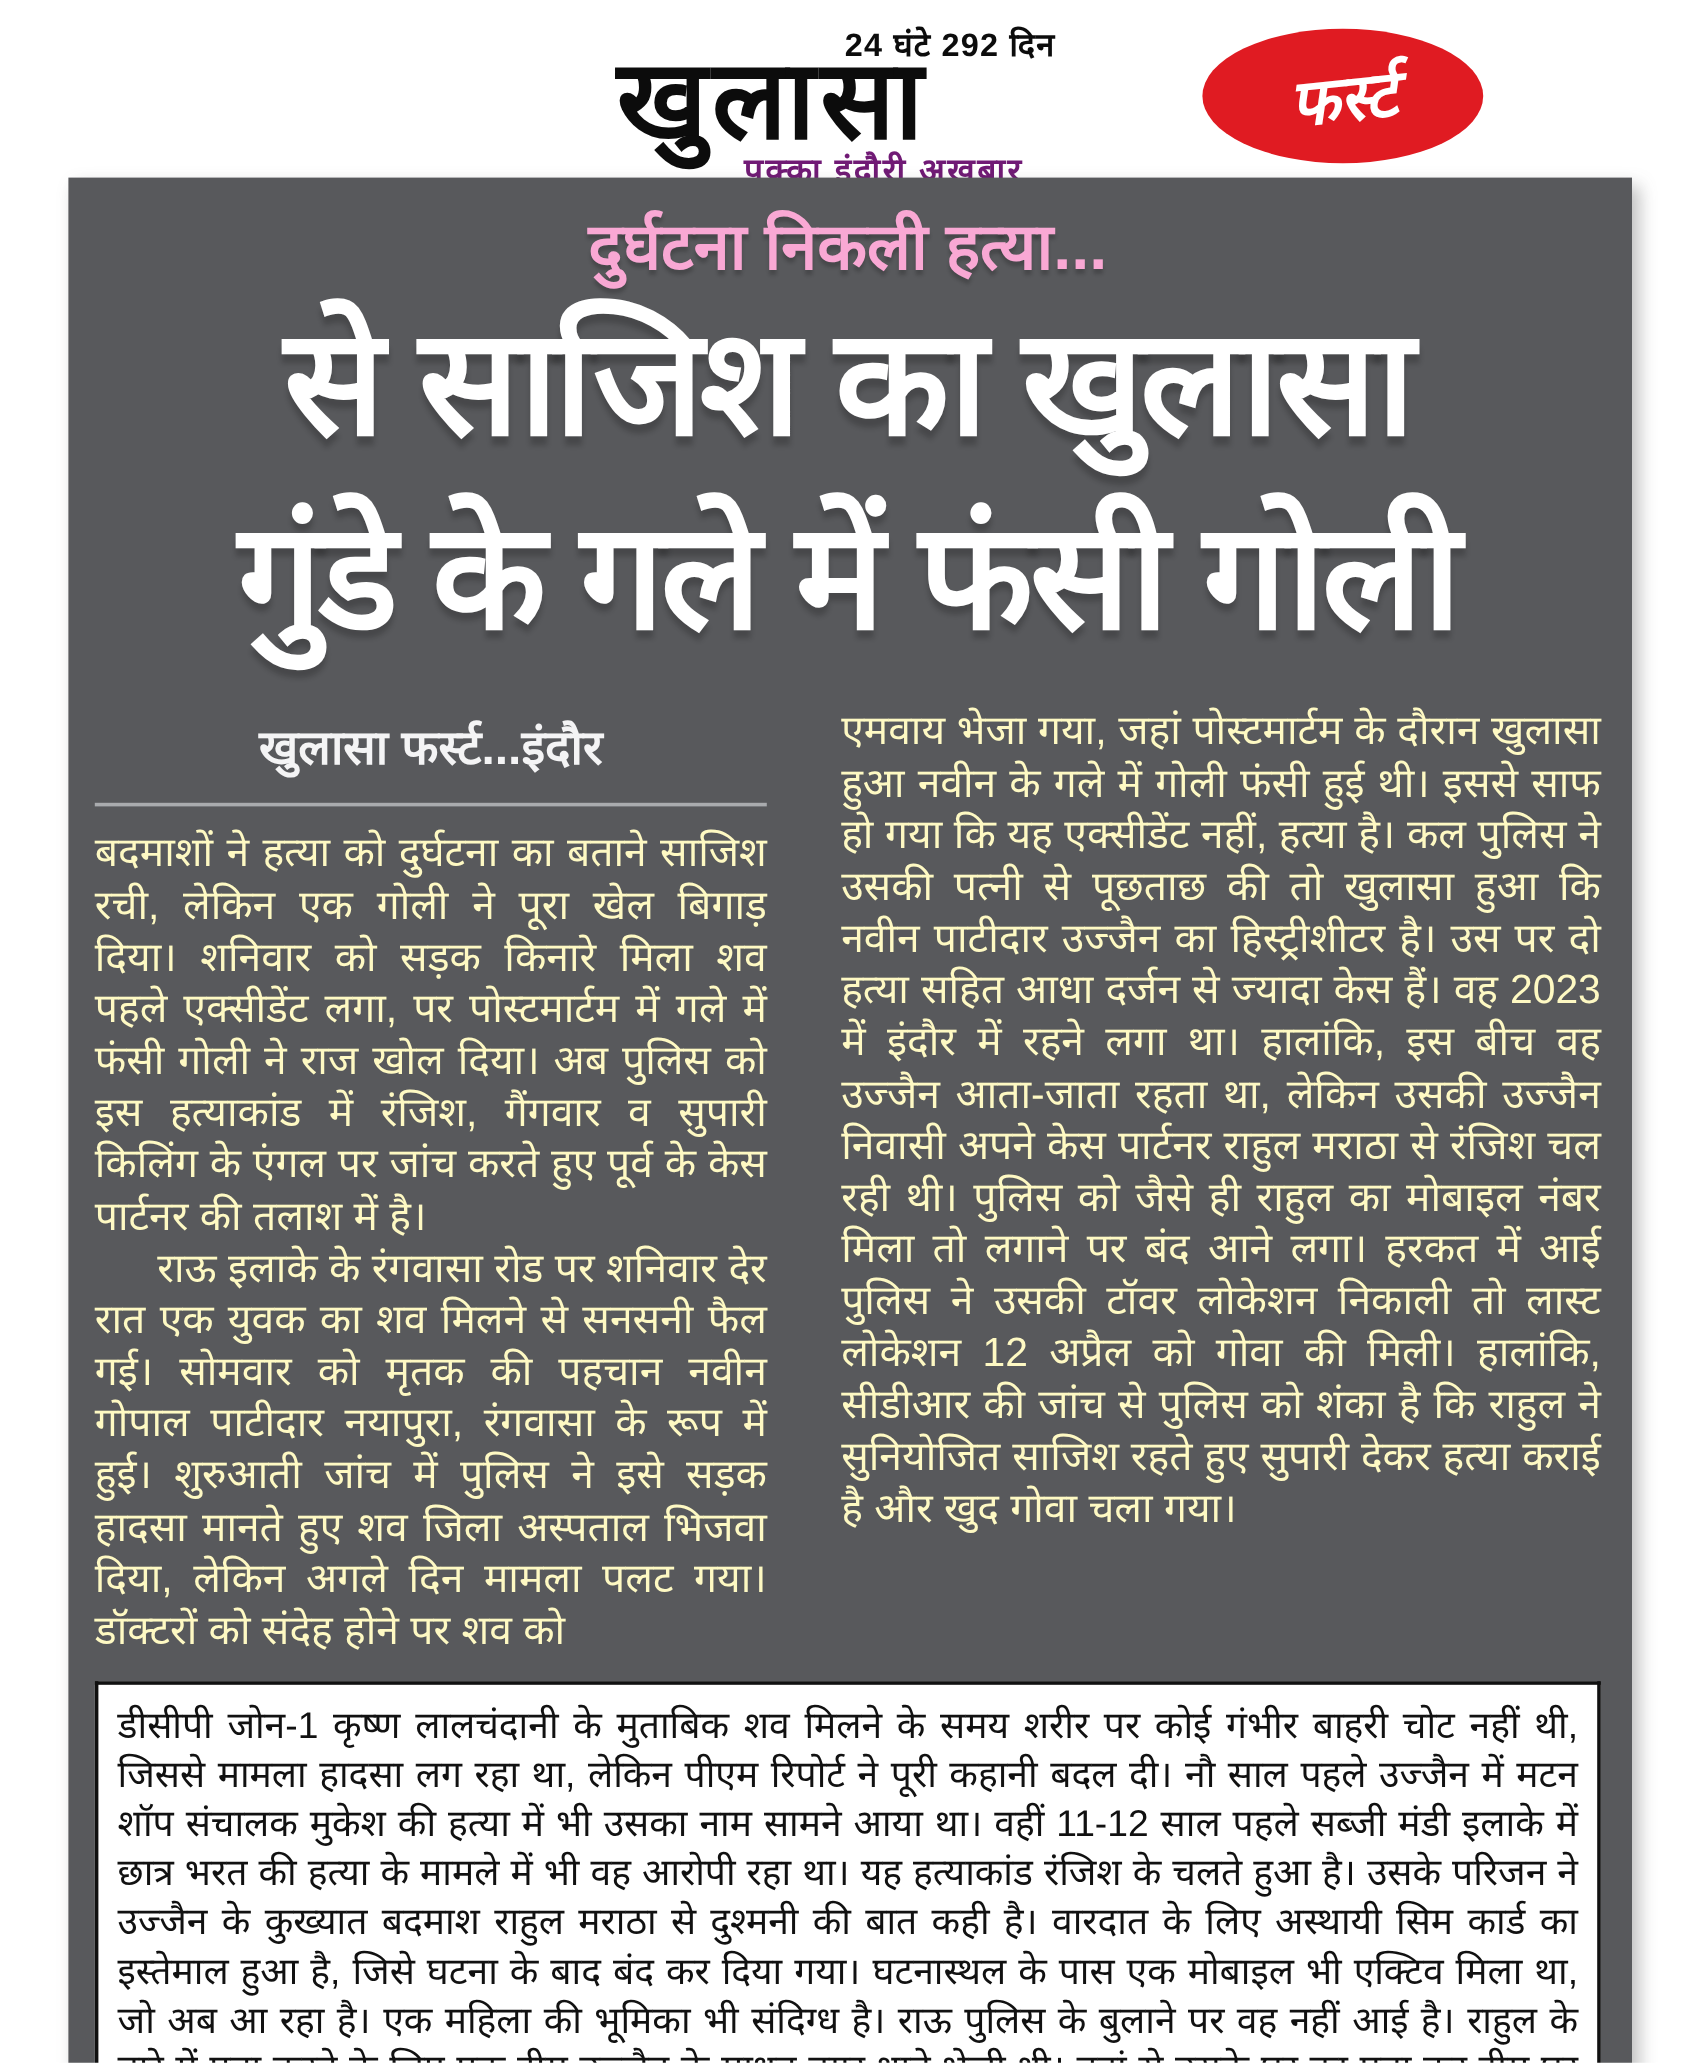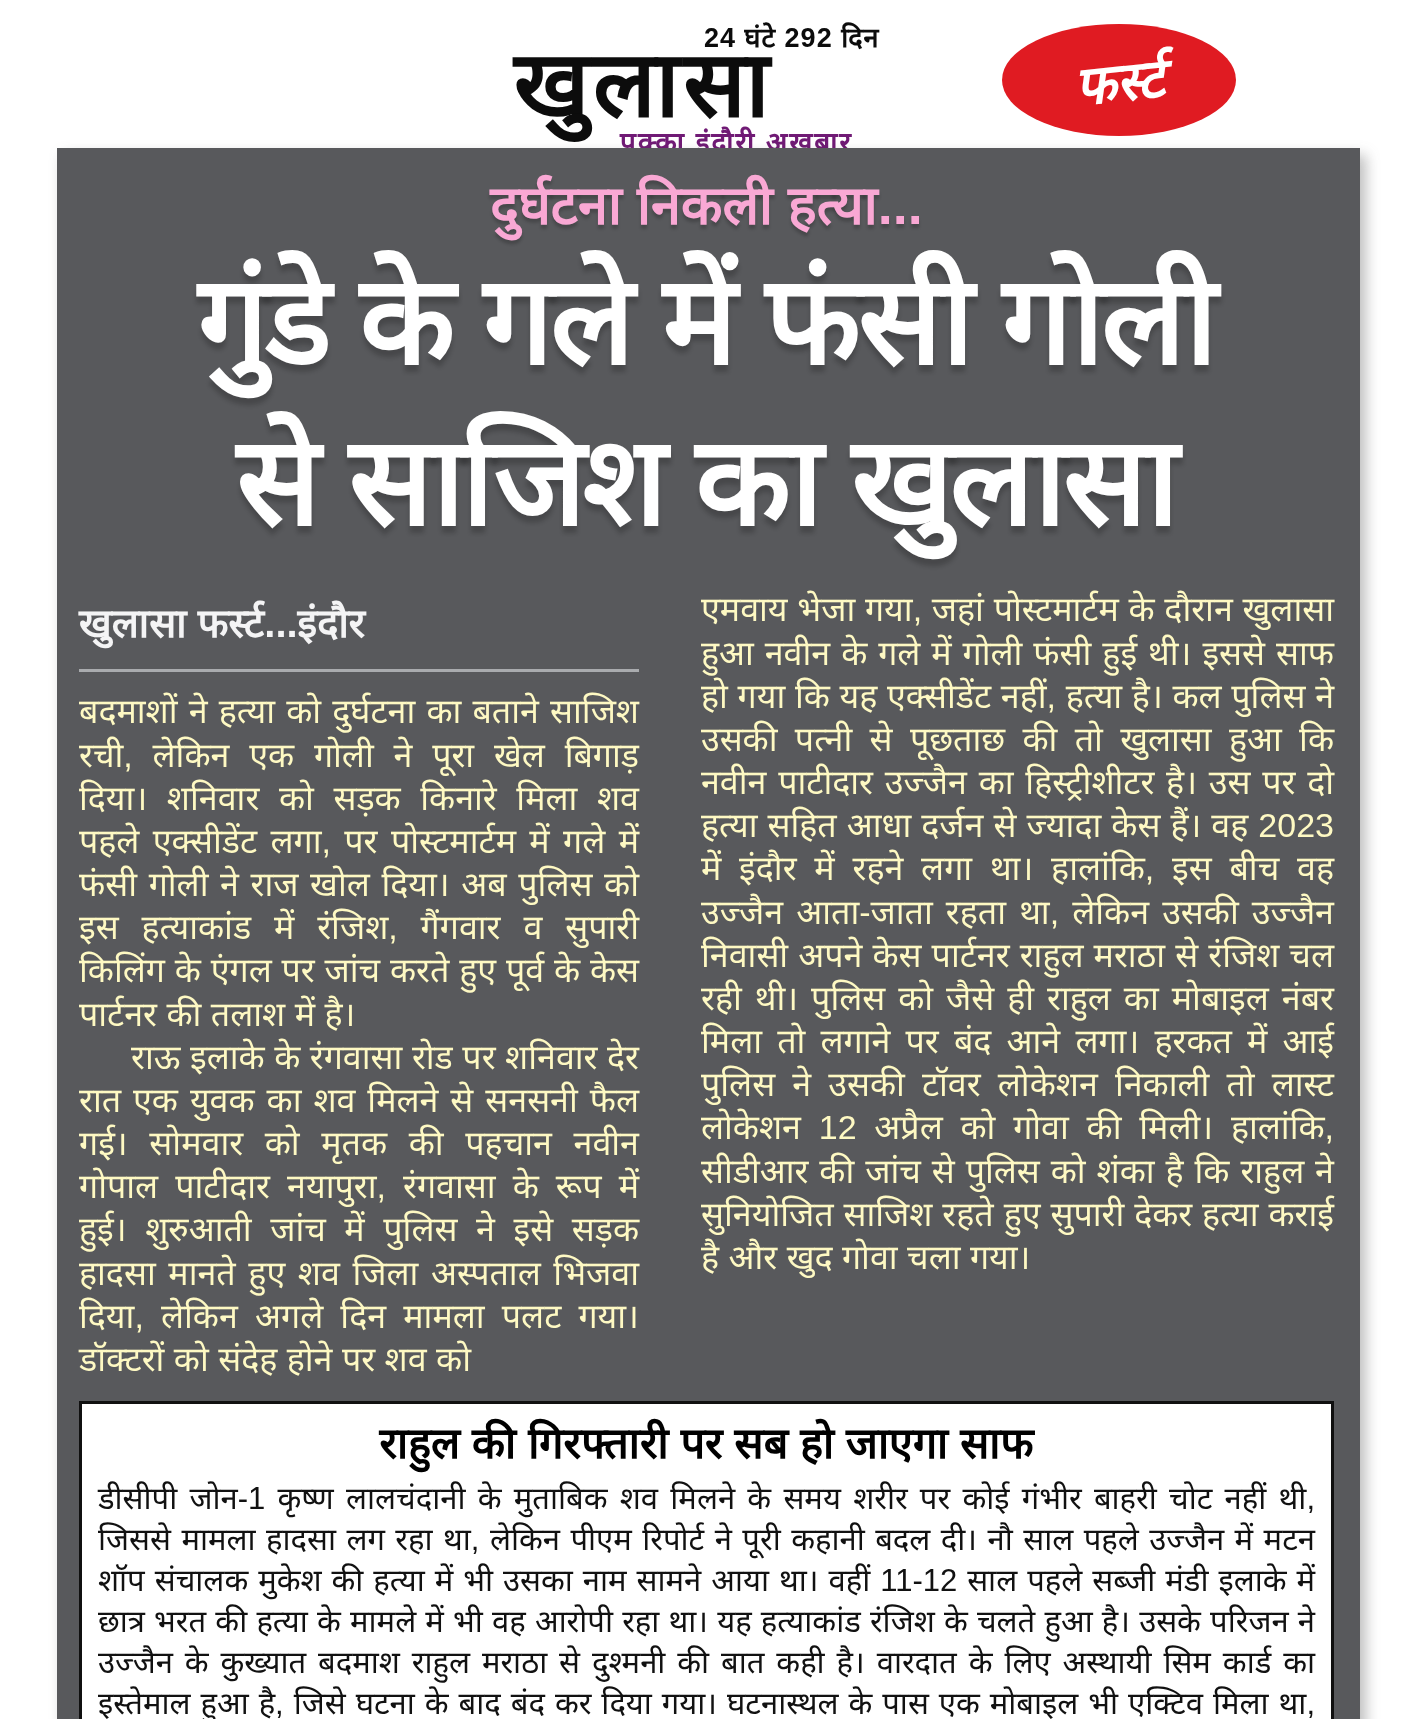--- a/index.html
+++ b/index.html
@@ -59,21 +59,21 @@
     text-align: center; color: #ffffff;
     font-size: 124px; font-weight: 900; line-height: 1.3; letter-spacing: -3px;
     text-shadow: 0 7px 4px rgba(15,15,15,0.22);
     white-space: nowrap;
   }
   
   .columns { display: flex; gap: 62px; margin-top: 26px; }
   .col-left { flex: 0 0 560px; }
   .col-right { flex: 1; }
   .byline {
-    text-align: left; color: #f4f4f5;
+    text-align: center; color: #f4f4f5;
     font-size: 40px; font-weight: 700;
     padding: 6px 0 20px 0;
     border-bottom: 3px solid #a9abae;
   }
   .body-text {
     color: #fef9c3; font-size: 34px; line-height: 1.27;
     text-align: justify;
   }
   .col-left .body-text.first { margin-top: 18px; }
   .body-text.indented { text-indent: 52px; }
@@ -101,33 +101,32 @@
   <div class="mh-title">खुलासा</div>
   <div class="mh-badge">
     <span class="mh-badge-text">फर्स्ट</span>
   </div>
   <div class="mh-bottom">पक्का इंदौरी अखबार</div>
 </div>
 
 <div class="sheet">
   <div class="clipping">
     <div class="kicker">दुर्घटना निकली हत्या...</div>
+    <div class="headline">से साजिश का खुलासा</div>
     <div class="headline">गुंडे के गले में फंसी गोली</div>
-    <div class="headline">से साजिश का खुलासा</div>
 
     <div class="columns">
       <div class="col-left">
         <div class="byline">खुलासा फर्स्ट...इंदौर</div>
         <p class="body-text first">बदमाशों ने हत्या को दुर्घटना का बताने साजिश रची, लेकिन एक गोली ने पूरा खेल बिगाड़ दिया। शनिवार को सड़क किनारे मिला शव पहले एक्सीडेंट लगा, पर पोस्टमार्टम में गले में फंसी गोली ने राज खोल दिया। अब पुलिस को इस हत्याकांड में रंजिश, गैंगवार व सुपारी किलिंग के एंगल पर जांच करते हुए पूर्व के केस पार्टनर की तलाश में है।</p>
         <p class="body-text indented">राऊ इलाके के रंगवासा रोड पर शनिवार देर रात एक युवक का शव मिलने से सनसनी फैल गई। सोमवार को मृतक की पहचान नवीन गोपाल पाटीदार नयापुरा, रंगवासा के रूप में हुई। शुरुआती जांच में पुलिस ने इसे सड़क हादसा मानते हुए शव जिला अस्पताल भिजवा दिया, लेकिन अगले दिन मामला पलट गया। डॉक्टरों को संदेह होने पर शव को</p>
       </div>
       <div class="col-right">
         <p class="body-text">एमवाय भेजा गया, जहां पोस्टमार्टम के दौरान खुलासा हुआ नवीन के गले में गोली फंसी हुई थी। इससे साफ हो गया कि यह एक्सीडेंट नहीं, हत्या है। कल पुलिस ने उसकी पत्नी से पूछताछ की तो खुलासा हुआ कि नवीन पाटीदार उज्जैन का हिस्ट्रीशीटर है। उस पर दो हत्या सहित आधा दर्जन से ज्यादा केस हैं। वह 2023 में इंदौर में रहने लगा था। हालांकि, इस बीच वह उज्जैन आता-जाता रहता था, लेकिन उसकी उज्जैन निवासी अपने केस पार्टनर राहुल मराठा से रंजिश चल रही थी। पुलिस को जैसे ही राहुल का मोबाइल नंबर मिला तो लगाने पर बंद आने लगा। हरकत में आई पुलिस ने उसकी टॉवर लोकेशन निकाली तो लास्ट लोकेशन 12 अप्रैल को गोवा की मिली। हालांकि, सीडीआर की जांच से पुलिस को शंका है कि राहुल ने सुनियोजित साजिश रहते हुए सुपारी देकर हत्या कराई है और खुद गोवा चला गया।</p>
       </div>
     </div>
 
     <div class="highlight-box">
-      <div class="box-heading">राहुल की गिरफ्तारी पर सब हो जाएगा साफ</div>
       <p class="box-body">डीसीपी जोन-1 कृष्ण लालचंदानी के मुताबिक शव मिलने के समय शरीर पर कोई गंभीर बाहरी चोट नहीं थी, जिससे मामला हादसा लग रहा था, लेकिन पीएम रिपोर्ट ने पूरी कहानी बदल दी। नौ साल पहले उज्जैन में मटन शॉप संचालक मुकेश की हत्या में भी उसका नाम सामने आया था। वहीं 11-12 साल पहले सब्जी मंडी इलाके में छात्र भरत की हत्या के मामले में भी वह आरोपी रहा था। यह हत्याकांड रंजिश के चलते हुआ है। उसके परिजन ने उज्जैन के कुख्यात बदमाश राहुल मराठा से दुश्मनी की बात कही है। वारदात के लिए अस्थायी सिम कार्ड का इस्तेमाल हुआ है, जिसे घटना के बाद बंद कर दिया गया। घटनास्थल के पास एक मोबाइल भी एक्टिव मिला था, जो अब आ रहा है। एक महिला की भूमिका भी संदिग्ध है। राऊ पुलिस के बुलाने पर वह नहीं आई है। राहुल के बारे में पता करने के लिए एक टीम उज्जैन के माधव नगर थाने भेजी थी। वहां से उसके घर का पता कर टीम घर गई तो नहीं मिला। उसके साथियों का भी पता लगाया जा रहा है। जरुरत पड़ने पर टीम को गोवा भेजा जाएगा।</p>
     </div>
   </div>
 
 </div>
 
 </body></html>

